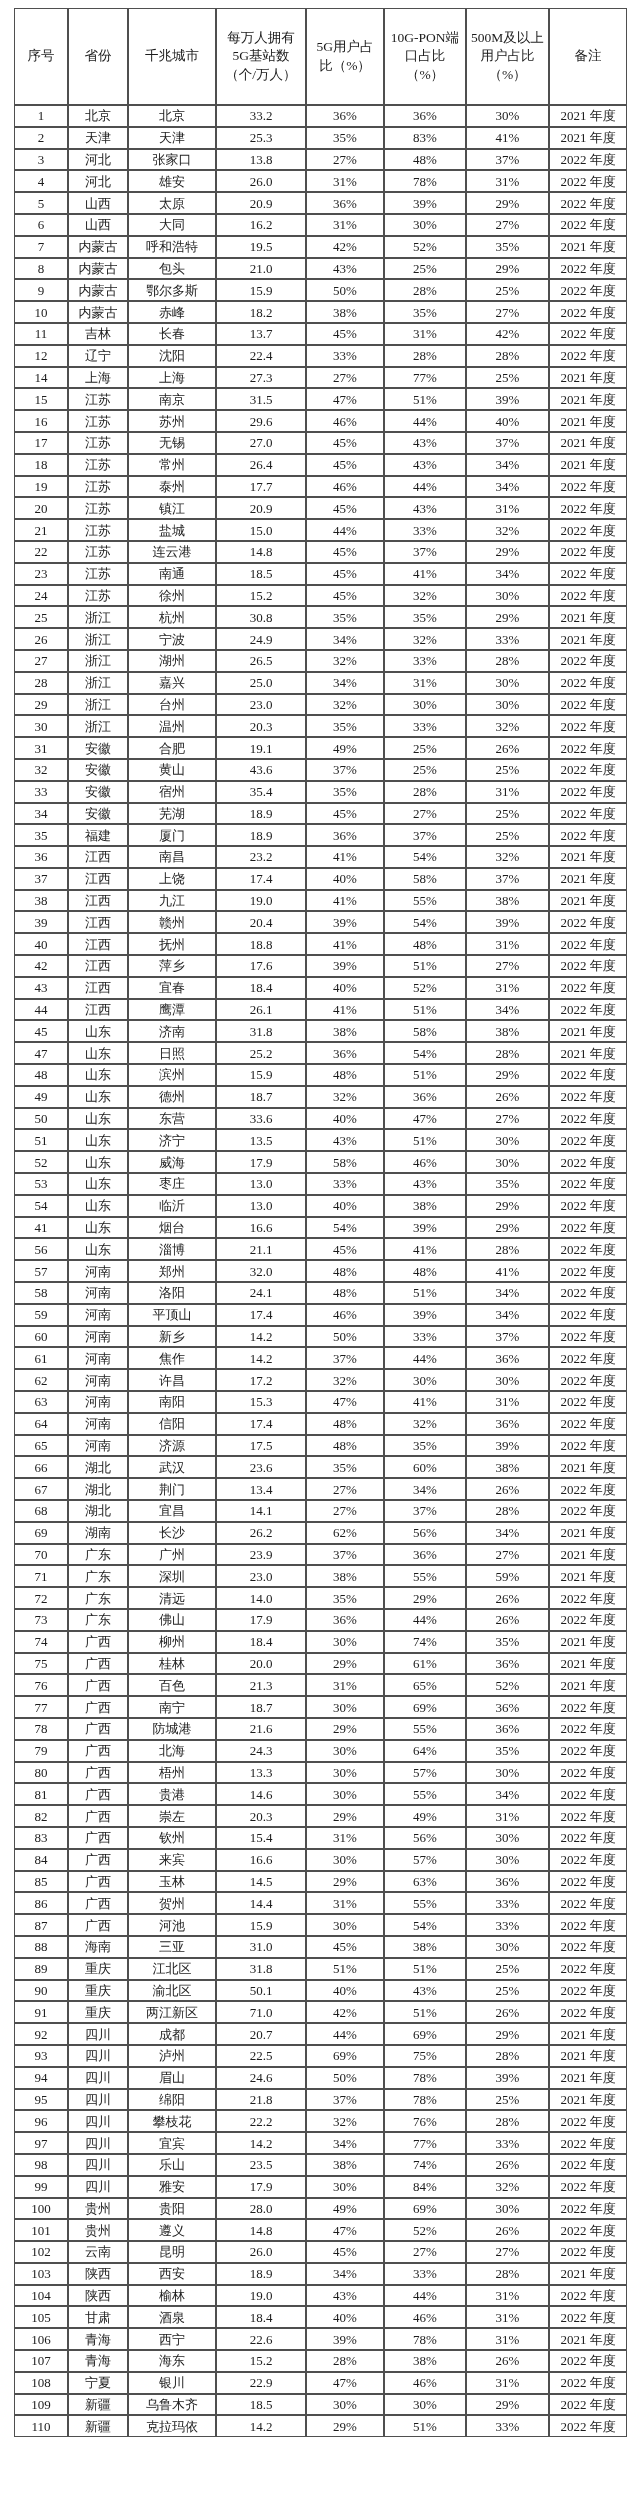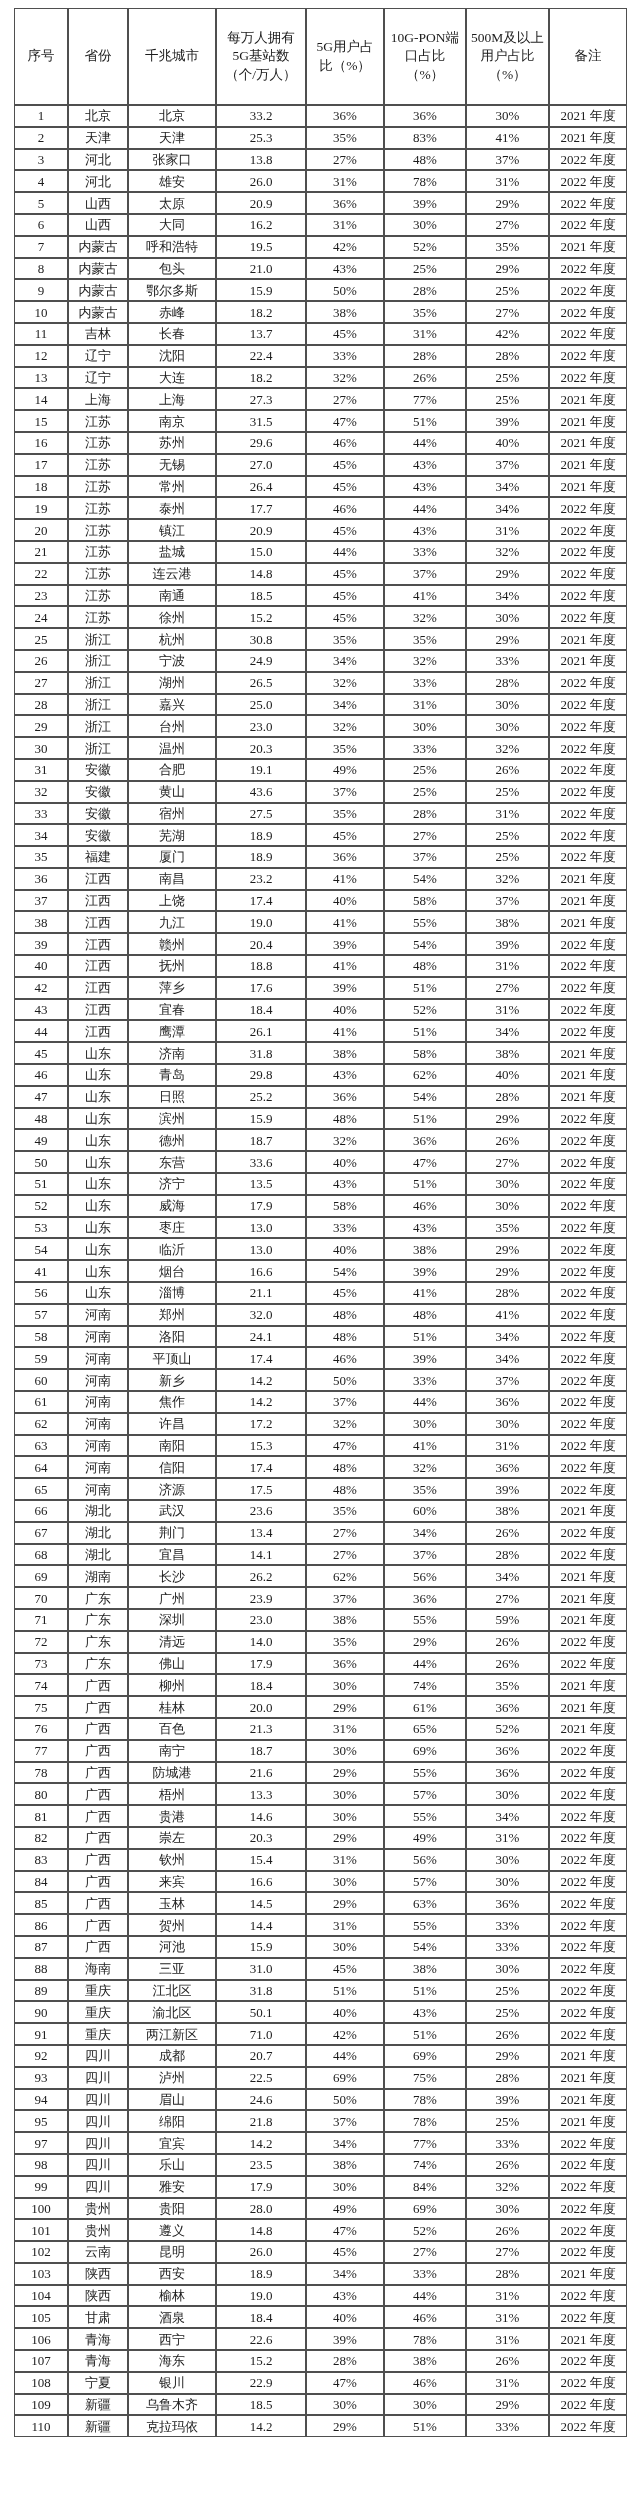--- a/index.html
+++ b/index.html
@@ -188,30 +188,20 @@
           <td>12</td>
           <td>辽宁</td>
           <td>沈阳</td>
           <td>22.4</td>
           <td>33%</td>
           <td>28%</td>
           <td>28%</td>
           <td>2022 年度</td>
         </tr>
         <tr>
-          <td>13</td>
-          <td>辽宁</td>
-          <td>大连</td>
-          <td>18.2</td>
-          <td>32%</td>
-          <td>26%</td>
-          <td>25%</td>
-          <td>2022 年度</td>
-        </tr>
-        <tr>
           <td>14</td>
           <td>上海</td>
           <td>上海</td>
           <td>27.3</td>
           <td>27%</td>
           <td>77%</td>
           <td>25%</td>
           <td>2021 年度</td>
         </tr>
         <tr>
@@ -391,21 +381,21 @@
           <td>43.6</td>
           <td>37%</td>
           <td>25%</td>
           <td>25%</td>
           <td>2022 年度</td>
         </tr>
         <tr>
           <td>33</td>
           <td>安徽</td>
           <td>宿州</td>
-          <td>27.5</td>
+          <td>35.4</td>
           <td>35%</td>
           <td>28%</td>
           <td>31%</td>
           <td>2022 年度</td>
         </tr>
         <tr>
           <td>34</td>
           <td>安徽</td>
           <td>芜湖</td>
           <td>18.9</td>
@@ -508,30 +498,20 @@
           <td>45</td>
           <td>山东</td>
           <td>济南</td>
           <td>31.8</td>
           <td>38%</td>
           <td>58%</td>
           <td>38%</td>
           <td>2021 年度</td>
         </tr>
         <tr>
-          <td>46</td>
-          <td>山东</td>
-          <td>青岛</td>
-          <td>29.8</td>
-          <td>43%</td>
-          <td>62%</td>
-          <td>40%</td>
-          <td>2021 年度</td>
-        </tr>
-        <tr>
           <td>47</td>
           <td>山东</td>
           <td>日照</td>
           <td>25.2</td>
           <td>36%</td>
           <td>54%</td>
           <td>28%</td>
           <td>2021 年度</td>
         </tr>
         <tr>
@@ -838,20 +818,30 @@
           <td>78</td>
           <td>广西</td>
           <td>防城港</td>
           <td>21.6</td>
           <td>29%</td>
           <td>55%</td>
           <td>36%</td>
           <td>2022 年度</td>
         </tr>
         <tr>
+          <td>79</td>
+          <td>广西</td>
+          <td>北海</td>
+          <td>24.3</td>
+          <td>30%</td>
+          <td>64%</td>
+          <td>35%</td>
+          <td>2022 年度</td>
+        </tr>
+        <tr>
           <td>80</td>
           <td>广西</td>
           <td>梧州</td>
           <td>13.3</td>
           <td>30%</td>
           <td>57%</td>
           <td>30%</td>
           <td>2022 年度</td>
         </tr>
         <tr>
@@ -998,20 +988,30 @@
           <td>95</td>
           <td>四川</td>
           <td>绵阳</td>
           <td>21.8</td>
           <td>37%</td>
           <td>78%</td>
           <td>25%</td>
           <td>2021 年度</td>
         </tr>
         <tr>
+          <td>96</td>
+          <td>四川</td>
+          <td>攀枝花</td>
+          <td>22.2</td>
+          <td>32%</td>
+          <td>76%</td>
+          <td>28%</td>
+          <td>2022 年度</td>
+        </tr>
+        <tr>
           <td>97</td>
           <td>四川</td>
           <td>宜宾</td>
           <td>14.2</td>
           <td>34%</td>
           <td>77%</td>
           <td>33%</td>
           <td>2022 年度</td>
         </tr>
         <tr>

